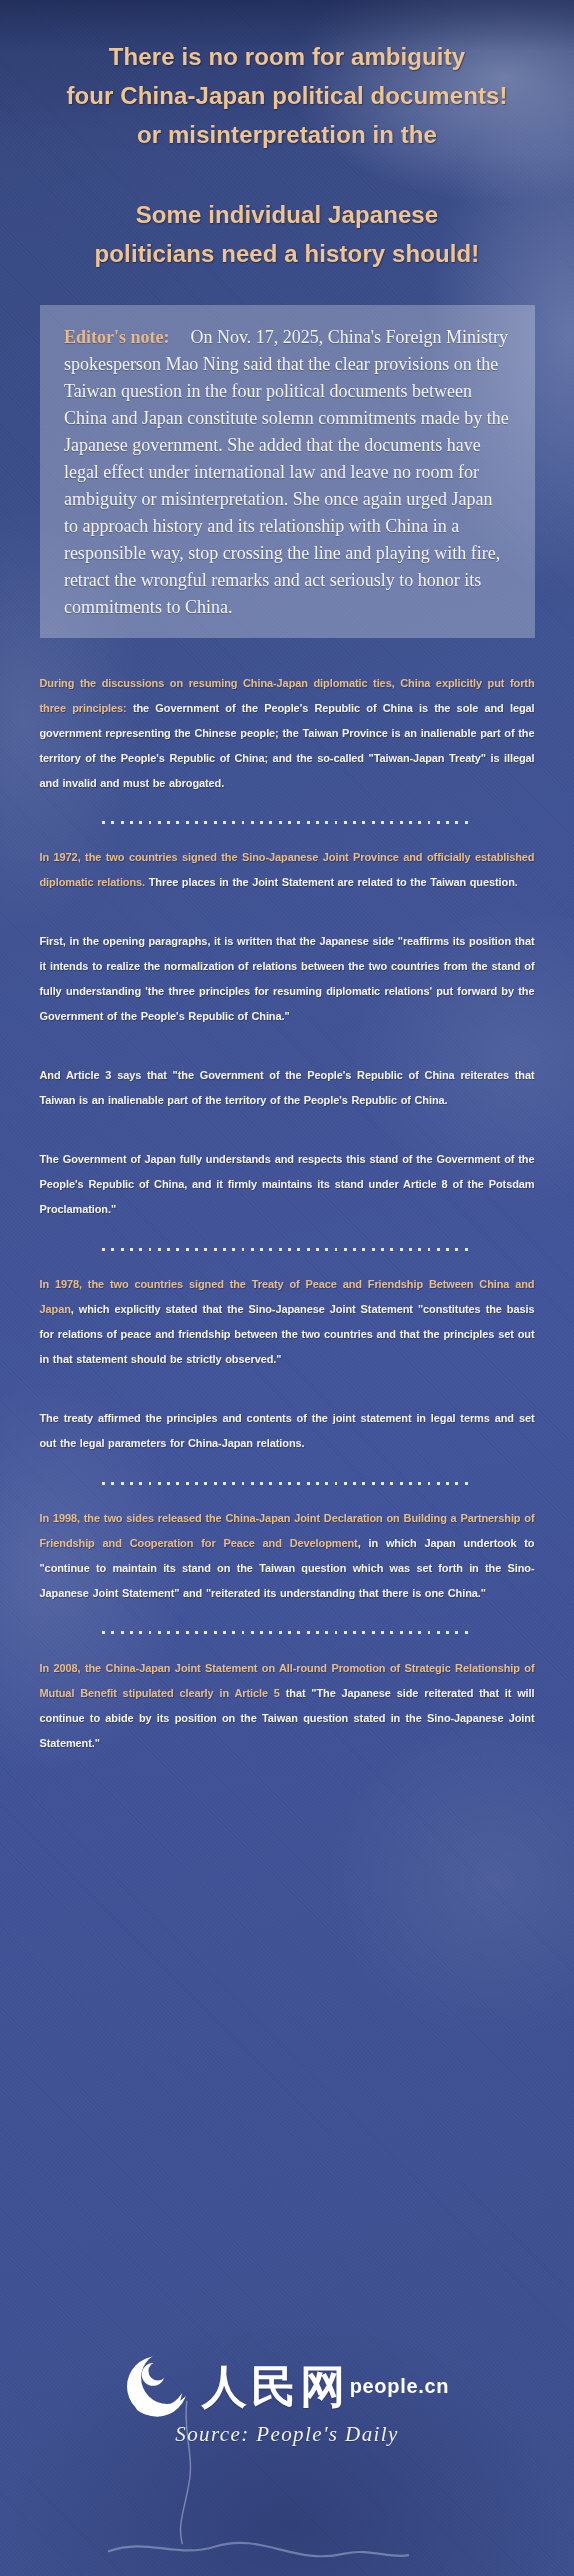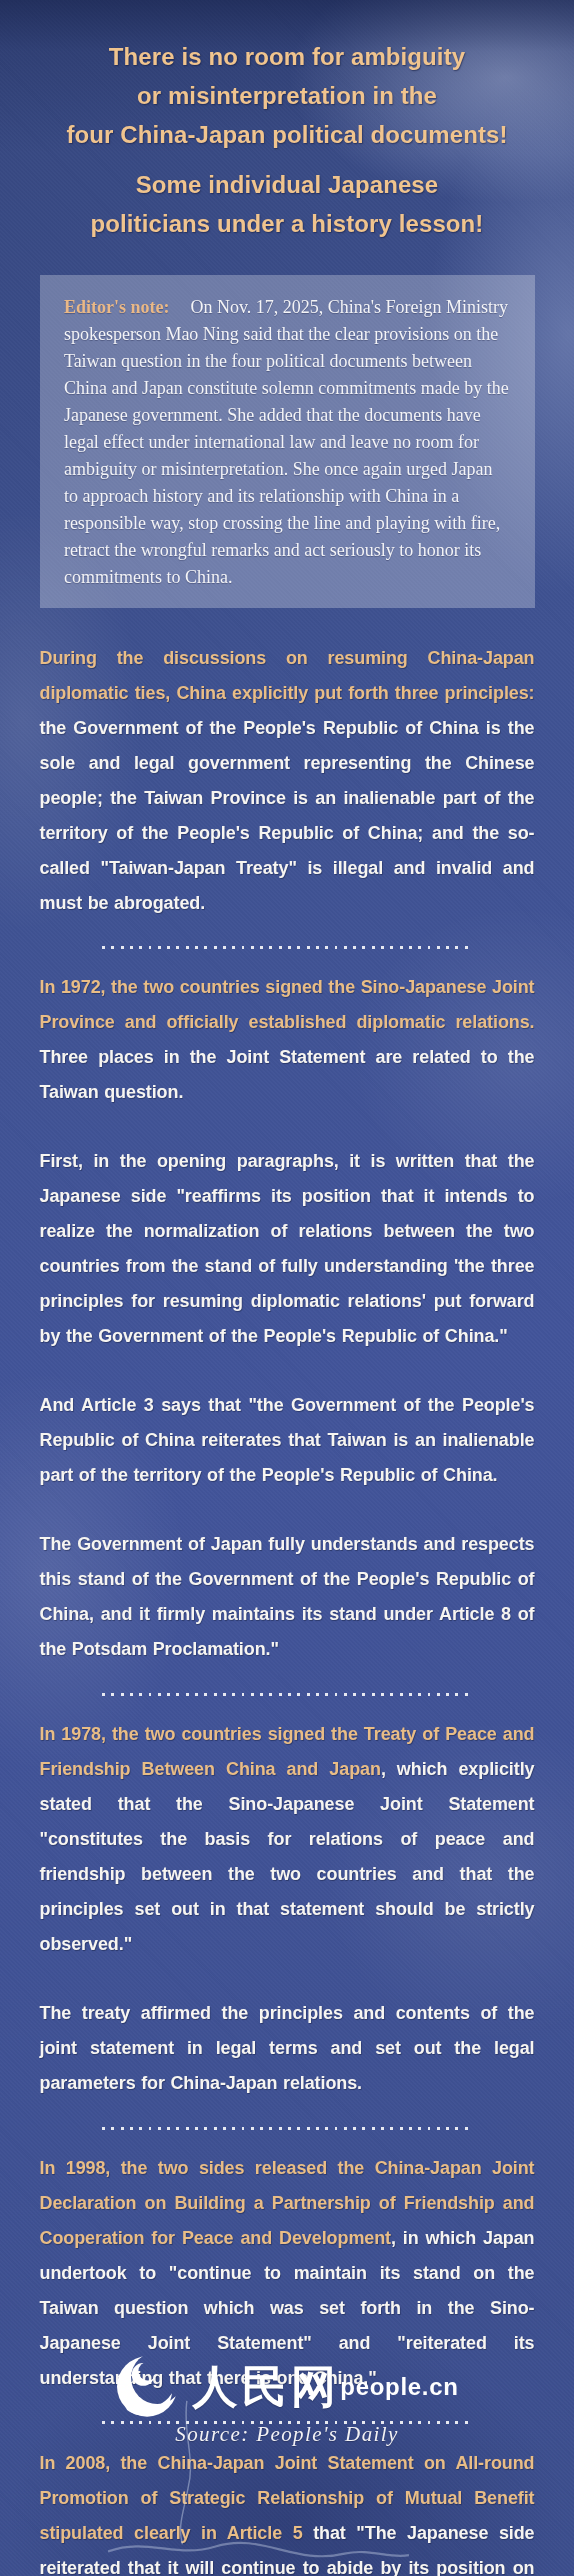--- a/index.html
+++ b/index.html
@@ -19,78 +19,78 @@
       linear-gradient(160deg, #36477f 0%, #3f5292 30%, #42549a 55%, #3c4e8d 100%);
     font-family:"Liberation Sans", sans-serif;
   }
   .title, .subtitle{
     margin:0 29px;text-align:center;font-weight:bold;
     font-size:24px;line-height:39px;color:#f0c48e;
     text-shadow:0.7px 1.4px 1.4px rgba(18,24,56,0.55);
     letter-spacing:0.1px;
   }
   .title{padding-top:37px;}
-  .subtitle{margin-top:11px;}
+  .subtitle{margin-top:41px;}
   .editor-box{
     margin:32px auto 0;width:495px;box-sizing:border-box;
     padding:18.7px 24.4px 17px;
     background:rgba(255,255,255,0.27);
   }
   .editor-box p{
     margin:0;font-family:"Liberation Serif", serif;
     font-size:18px;line-height:27px;color:#f4f4f7;
     text-shadow:0 0.7px 0.7px rgba(25,32,66,0.35);
   }
   .ed-label{color:#e9b887;font-weight:bold;margin-right:21px;}
   .body-sections{width:495px;margin:33px auto 0;}
   .para{
-    font-size:18px;line-height:35px;font-weight:bold;text-align:justify;
+    font-size:11px;line-height:25px;font-weight:bold;text-align:justify;
     color:#f7f5f1;margin:16px 0 34px;letter-spacing:-0.1px;word-spacing:0.7px;
     text-shadow:0.7px 0.7px 0.7px rgba(20,28,60,0.45);
   }
   .para .highlight{color:#e9bd86;}
   .para .normal{color:#f7f5f1;}
   .sep{
     width:370px;height:2.9px;margin:-8.6px auto 21.5px;
     background:repeating-linear-gradient(90deg, rgba(255,255,255,0.88) 0 2.9px, rgba(255,255,255,0) 2.9px 9.3px);
   }
   .footer{position:absolute;left:0;top:2353px;width:574px;text-align:center;}
   .logo-row{display:inline-flex;align-items:center;gap:10px;}
   .logo-icon{width:67px;height:67px;flex:0 0 auto;}
   .logo-col{display:flex;flex-direction:row;align-items:center;}
   .logo-cjk{
     font-family:"DejaVu Sans", sans-serif;font-size:45px;line-height:46px;
     color:#ffffff;font-weight:bold;letter-spacing:4.3px;
     text-shadow:0 0.7px 1.4px rgba(20,28,60,0.4);
   }
   .logo-domain{
     font-family:"Liberation Sans", sans-serif;font-weight:bold;
-    font-size:24px;line-height:21.5px;color:#ffffff;letter-spacing:0.7px;margin-top:1.4px;
+    font-size:20px;line-height:21.5px;color:#ffffff;letter-spacing:0.7px;margin-top:1.4px;
   }
   .source-line{
     font-family:"Liberation Serif", serif;font-style:italic;
     font-size:21px;color:#f3f2f5;letter-spacing:1.4px;
     text-shadow:0 0.7px 0.7px rgba(20,28,60,0.4);
   }
   .crack{position:absolute;left:108px;top:2390px;pointer-events:none;}
 </style>
 </head>
 <body>
 
 <div class="page">
 
   <div class="title">
     <div>There is no room for ambiguity</div>
+    <div>four China-Japan political documents!</div>
     <div>or misinterpretation in the</div>
-    <div>four China-Japan political documents!</div>
   </div>
 
   <div class="subtitle">
     <div>Some individual Japanese</div>
-    <div>politicians under a history lesson!</div>
+    <div>politicians need a history should!</div>
   </div>
 
   <div class="editor-box">
     <p><span class="ed-label">Editor's note:</span><span>On Nov. 17, 2025, China's Foreign Ministry spokesperson Mao Ning said that the clear provisions on the Taiwan question in the four political documents between China and Japan constitute solemn commitments made by the Japanese government. She added that the documents have legal effect under international law and leave no room for ambiguity or misinterpretation. She once again urged Japan to approach history and its relationship with China in a responsible way, stop crossing the line and playing with fire, retract the wrongful remarks and act seriously to honor its commitments to China.</span></p>
   </div>
 
   <div class="body-sections">
       <p class="para"><span class="highlight">During the discussions on resuming China-Japan diplomatic ties, China explicitly put forth three principles:</span><span class="normal"> the Government of the People's Republic of China is the sole and legal government representing the Chinese people; the Taiwan Province is an inalienable part of the territory of the People's Republic of China; and the so-called "Taiwan-Japan Treaty" is illegal and invalid and must be abrogated.</span></p>
       <div class="sep"></div>
       <p class="para"><span class="highlight">In 1972, the two countries signed the Sino-Japanese Joint Province and officially established diplomatic relations.</span><span class="normal"> Three places in the Joint Statement are related to the Taiwan question.</span></p>

